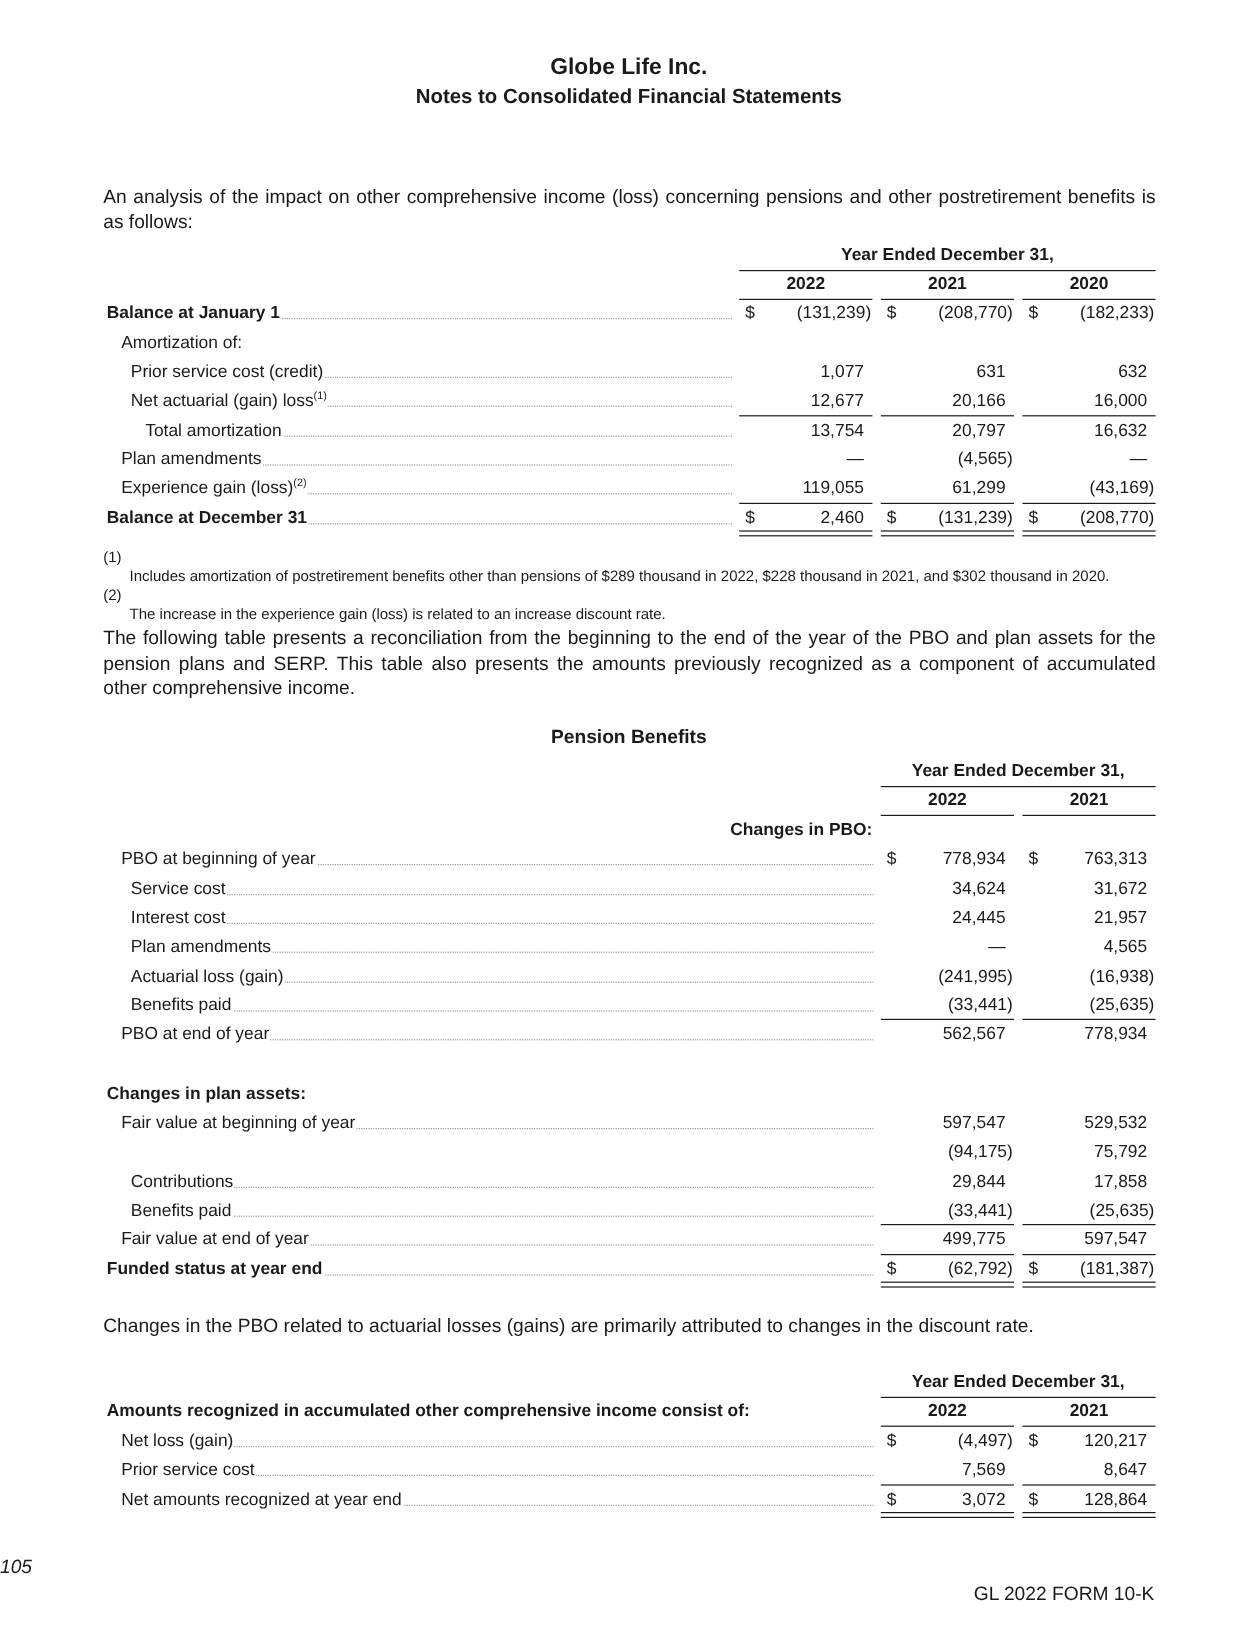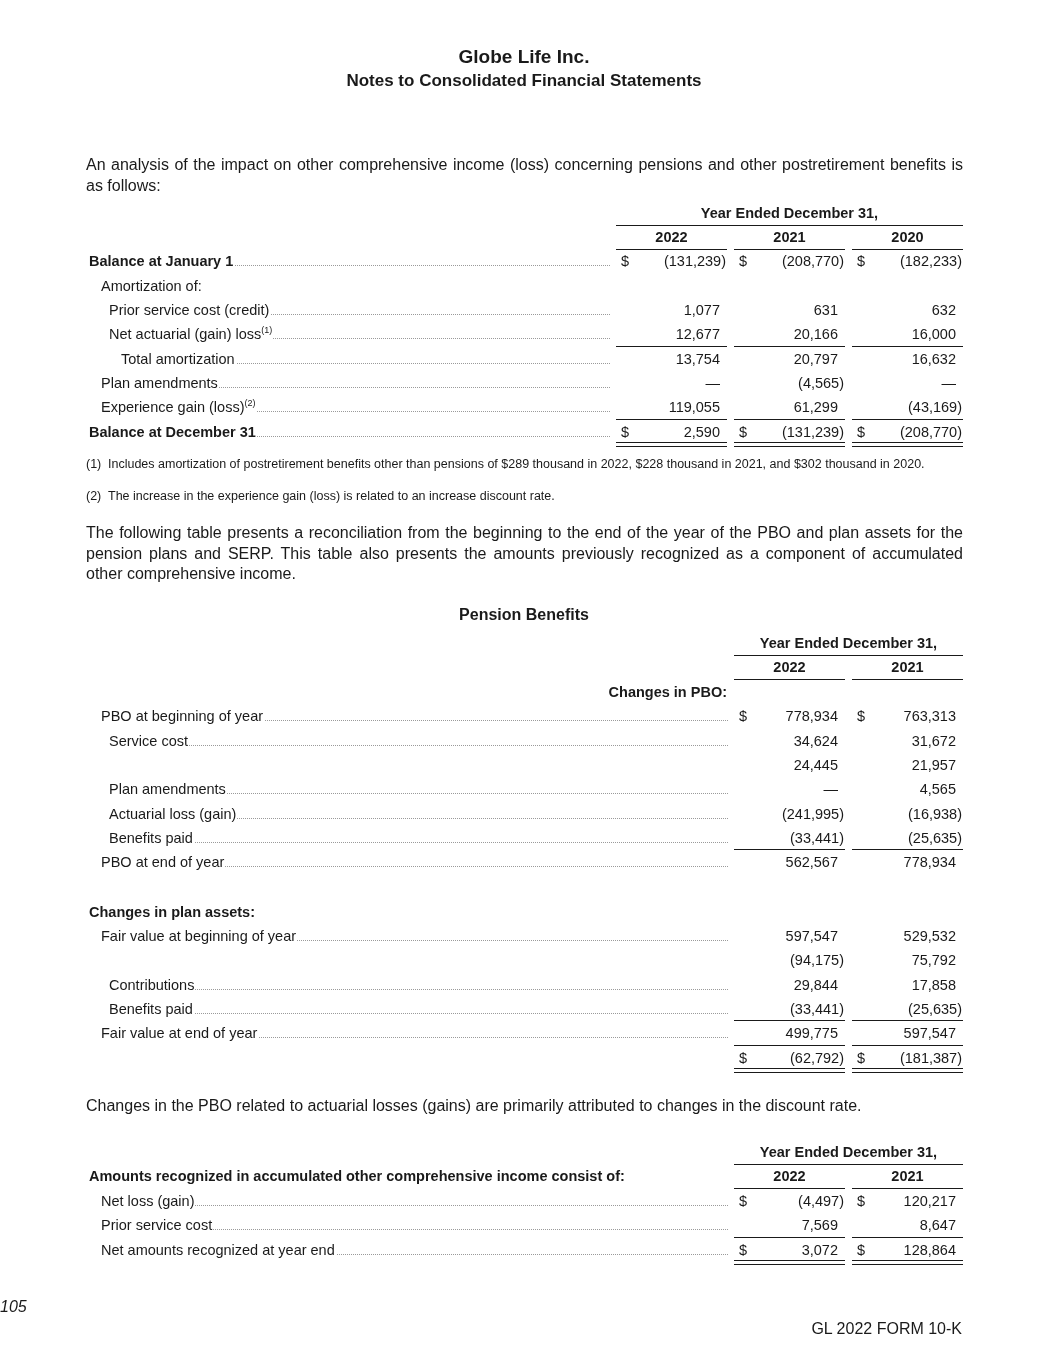--- a/index.html
+++ b/index.html
@@ -11,21 +11,21 @@
   .hdr { position: absolute; left: 0; width: 1048px; text-align: center; }
   .h1 { top: 46px; font-size: 19px; font-weight: bold; }
   .h2 { top: 71px; font-size: 17px; font-weight: bold; }
   .h3 { top: 95px; font-size: 14px; }
   .para {
     position: absolute; left: 86px; width: 877px; font-size: 16px;
     line-height: 20.5px; text-align: justify; text-align-last: left;
   }
   .fn { position: absolute; left: 86px; width: 877px; font-size: 12.5px; line-height: 16px; }
   .fn .num { position: absolute; left: 0; }
-  .fn .txt { display: block; padding-left: 22px; }
+  .fn .txt { display: block; padding-left: 22px; margin-top: 16px; }
 
   .row { position: absolute; left: 0; width: 1048px; height: 22px; font-size: 14.5px; }
   .lbl {
     position: absolute; top: 0; white-space: nowrap; overflow: hidden;
     line-height: 22px;
   }
   .lbl .t { background: #fff; position: relative; z-index: 1; padding-right: 1px; }
   .lbl.bold { font-weight: bold; }
   .dots {
     position: absolute; top: 15px; height: 0; border-bottom: 1px dotted #9a9a9a;
@@ -101,21 +101,21 @@
       </div>
       <div class="row" style="top: 396px;">
         <div class="lbl" style="left: 101px; width: 509px;"><span class="t">Experience gain (loss)<sup>(2)</sup></span><div class="dots" style="left: 0px; right: 0px;"></div></div>
         <div class="cell" style="left: 616px; width: 104px;">119,055</div>
         <div class="cell" style="left: 734px; width: 104px;">61,299</div>
         <div class="cell" style="left: 852px; width: 110px;">(43,169)</div>
       </div>
       <div class="row" style="top: 421px;">
         <div class="lbl bold" style="left: 89px; width: 521px;"><span class="t">Balance at December 31</span><div class="dots" style="left: 0px; right: 0px;"></div></div>
         <div class="cur" style="left: 621px;">$</div>
-        <div class="cell" style="left: 616px; width: 104px;">2,590</div>
+        <div class="cell" style="left: 616px; width: 104px;">2,460</div>
         <div class="cur" style="left: 739px;">$</div>
         <div class="cell" style="left: 734px; width: 110px;">(131,239)</div>
         <div class="cur" style="left: 857px;">$</div>
         <div class="cell" style="left: 852px; width: 110px;">(208,770)</div>
       </div>
       <div class="rule" style="left: 616px; width: 111px; top: 346px;"></div>
       <div class="rule" style="left: 734px; width: 111px; top: 346px;"></div>
       <div class="rule" style="left: 852px; width: 111px; top: 346px;"></div>
       <div class="rule" style="left: 616px; width: 111px; top: 419px;"></div>
       <div class="rule" style="left: 734px; width: 111px; top: 419px;"></div>
@@ -156,20 +156,21 @@
         <div class="cell" style="left: 734px; width: 104px;">778,934</div>
         <div class="cur" style="left: 857px;">$</div>
         <div class="cell" style="left: 852px; width: 104px;">763,313</div>
       </div>
       <div class="row" style="top: 730px;">
         <div class="lbl" style="left: 109px; width: 619px;"><span class="t">Service cost</span><div class="dots" style="left: 0px; right: 0px;"></div></div>
         <div class="cell" style="left: 734px; width: 104px;">34,624</div>
         <div class="cell" style="left: 852px; width: 104px;">31,672</div>
       </div>
       <div class="row" style="top: 754px;">
+        <div class="lbl" style="left: 109px; width: 619px;"><span class="t">Interest cost</span><div class="dots" style="left: 0px; right: 0px;"></div></div>
         <div class="cell" style="left: 734px; width: 104px;">24,445</div>
         <div class="cell" style="left: 852px; width: 104px;">21,957</div>
       </div>
       <div class="row" style="top: 778px;">
         <div class="lbl" style="left: 109px; width: 619px;"><span class="t">Plan amendments</span><div class="dots" style="left: 0px; right: 0px;"></div></div>
         <div class="cell" style="left: 734px; width: 104px;">—</div>
         <div class="cell" style="left: 852px; width: 104px;">4,565</div>
       </div>
       <div class="row" style="top: 803px;">
         <div class="lbl" style="left: 109px; width: 619px;"><span class="t">Actuarial loss (gain)</span><div class="dots" style="left: 0px; right: 0px;"></div></div>
@@ -209,20 +210,21 @@
         <div class="lbl" style="left: 109px; width: 619px;"><span class="t">Benefits paid</span><div class="dots" style="left: 0px; right: 0px;"></div></div>
         <div class="cell" style="left: 734px; width: 110px;">(33,441)</div>
         <div class="cell" style="left: 852px; width: 110px;">(25,635)</div>
       </div>
       <div class="row" style="top: 1022px;">
         <div class="lbl" style="left: 101px; width: 627px;"><span class="t">Fair value at end of year</span><div class="dots" style="left: 0px; right: 0px;"></div></div>
         <div class="cell" style="left: 734px; width: 104px;">499,775</div>
         <div class="cell" style="left: 852px; width: 104px;">597,547</div>
       </div>
       <div class="row" style="top: 1047px;">
+        <div class="lbl bold" style="left: 89px; width: 639px;"><span class="t">Funded status at year end</span><div class="dots" style="left: 0px; right: 0px;"></div></div>
         <div class="cur" style="left: 739px;">$</div>
         <div class="cell" style="left: 734px; width: 110px;">(62,792)</div>
         <div class="cur" style="left: 857px;">$</div>
         <div class="cell" style="left: 852px; width: 110px;">(181,387)</div>
       </div>
       <div class="rule" style="left: 734px; width: 111px; top: 849px;"></div>
       <div class="rule" style="left: 852px; width: 111px; top: 849px;"></div>
       <div class="rule" style="left: 734px; width: 111px; top: 1020px;"></div>
       <div class="rule" style="left: 852px; width: 111px; top: 1020px;"></div>
       <div class="rule" style="left: 734px; width: 111px; top: 1045px;"></div>

